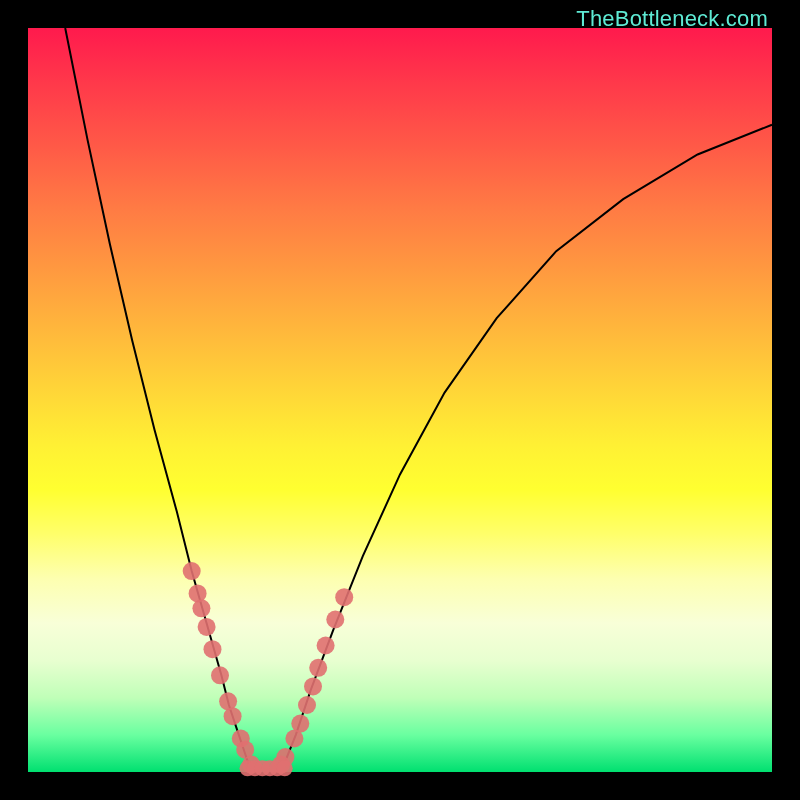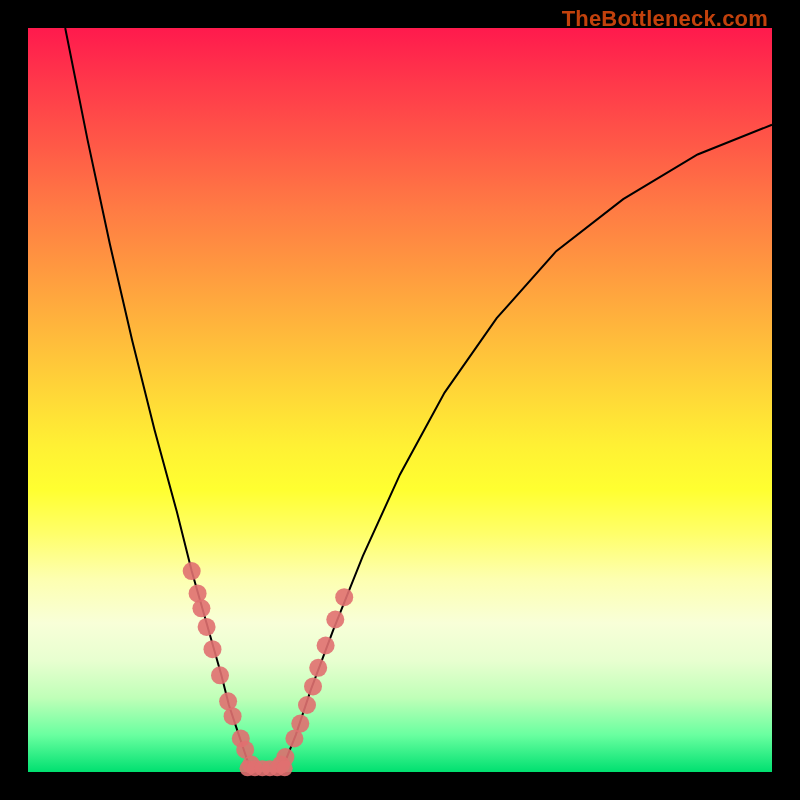--- a/index.html
+++ b/index.html
@@ -15,21 +15,21 @@
           #ffd338 48%,
           #fff034 56%,
           #ffff30 62%,
           #ffff6a 68%,
           #fdffb0 74%,
           #f8ffd8 80%,
           #e8ffd0 85%,
           #c0ffb8 90%,
           #6affa0 95%,
           #00e070 100%)}
-  .watermark{position:absolute;top:6px;right:32px;color:#c2410c;font-size:22px;font-weight:700;letter-spacing:0.2px}
+  .watermark{position:absolute;top:6px;right:32px;color:#5eead4;font-size:22px;font-weight:400;letter-spacing:0.2px}
   svg.curve{position:absolute;left:28px;top:28px;width:744px;height:744px;overflow:visible}
   svg .line{fill:none;stroke:#000;stroke-width:2}
   svg .dot{fill:#e07070;opacity:0.9}
 </style>
 </head>
 <body>
 
 <div class="frame">
   <div class="plot"></div>
   <div class="watermark">TheBottleneck.com</div>

